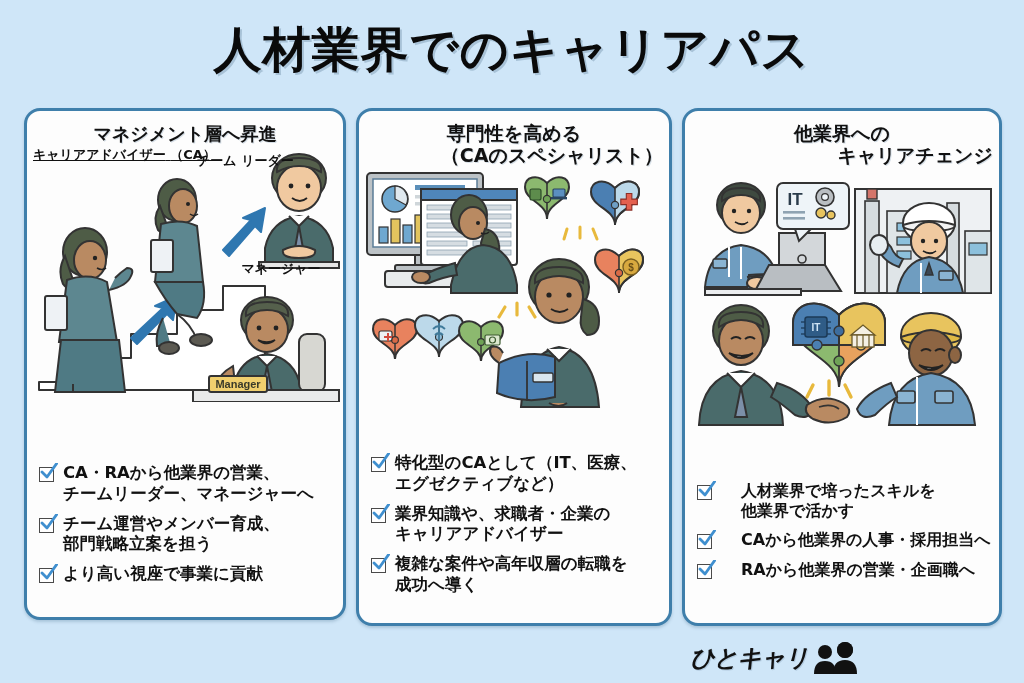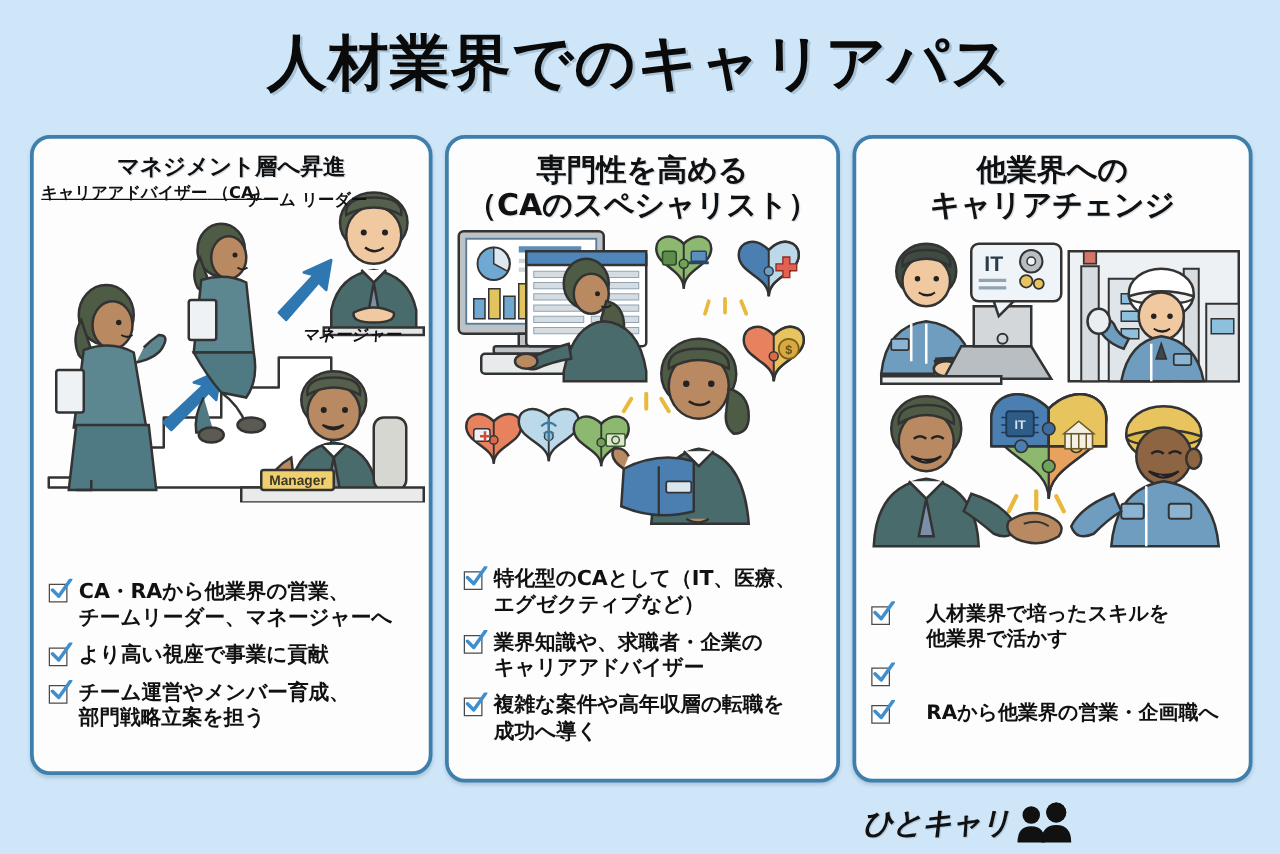--- a/index.html
+++ b/index.html
@@ -36,22 +36,22 @@
   #panel-3{left:682px; top:108px;width:320px;height:518px;}
 
   .panel-title{
     text-align:center;font-weight:bold;color:#111;
     font-size:26px;line-height:1.18;
     margin:12px 6px 0 6px;
     text-shadow:1px 1px 0 rgba(140,165,190,.35);
     white-space:nowrap;
   }
   #panel-1 .panel-title{font-size:18px;margin-top:12px;}
-  #panel-2 .panel-title,#panel-3 .panel-title{font-size:24px;margin-top:11px;}
-  .panel-title .l2{display:block;}
+  #panel-2 .panel-title,#panel-3 .panel-title{font-size:19px;margin-top:11px;}
+  .panel-title .l2{display:block;text-align:right;}
 
   
   .art{position:relative;width:100%;}
   #art-1{height:258px;}
   #art-2{height:245px;}
   #art-3{height:262px;}
   .art svg{position:absolute;left:0;top:0;}
 
   
   .cap{
@@ -174,21 +174,21 @@
       </svg>
 
       <div class="cap" style="left:6px;top:4px;width:150px;text-decoration:underline;">
         <span>キャリアアドバイザー</span>
         <span>（CA）</span>
       </div>
       <div class="cap" style="left:170px;top:10px;width:86px;">
         <span>チーム</span>
         <span>リーダー</span>
       </div>
-      <div class="cap" style="left:194px;top:118px;width:120px;font-style:italic;">
+      <div class="cap" style="left:194px;top:118px;width:120px;">
         <span>マネージャー</span>
       </div>
     </div>
 
     <div class="bullets" id="bul-1">
       <div class="bullet">
         <span class="chk">
           <span class="box"></span>
           <svg class="tick" viewBox="0 0 18 18">
               <path d="M2 9 L7 14 L17 0" stroke="#3f8fcf" stroke-width="2.8" fill="none" stroke-linecap="round" stroke-linejoin="round"></path>
@@ -200,33 +200,33 @@
         </span>
       </div>
       <div class="bullet">
         <span class="chk">
           <span class="box"></span>
           <svg class="tick" viewBox="0 0 18 18">
               <path d="M2 9 L7 14 L17 0" stroke="#3f8fcf" stroke-width="2.8" fill="none" stroke-linecap="round" stroke-linejoin="round"></path>
             </svg>
         </span>
         <span class="btext">
-          <span>より高い視座で事業に貢献</span>
-        </span>
-      </div>
-      <div class="bullet">
-        <span class="chk">
-          <span class="box"></span>
-          <svg class="tick" viewBox="0 0 18 18">
-              <path d="M2 9 L7 14 L17 0" stroke="#3f8fcf" stroke-width="2.8" fill="none" stroke-linecap="round" stroke-linejoin="round"></path>
-            </svg>
-        </span>
-        <span class="btext">
           <span>チーム運営やメンバー育成、</span>
           <span>部門戦略立案を担う</span>
+        </span>
+      </div>
+      <div class="bullet">
+        <span class="chk">
+          <span class="box"></span>
+          <svg class="tick" viewBox="0 0 18 18">
+              <path d="M2 9 L7 14 L17 0" stroke="#3f8fcf" stroke-width="2.8" fill="none" stroke-linecap="round" stroke-linejoin="round"></path>
+            </svg>
+        </span>
+        <span class="btext">
+          <span>より高い視座で事業に貢献</span>
         </span>
       </div>
     </div>
   </div>
 
   <div class="panel" id="panel-2">
     <div class="panel-title">
       <span>専門性を高める</span>
       <span class="l2">（CAのスペシャリスト）</span>
     </div>
@@ -546,20 +546,23 @@
           <span>他業界で活かす</span>
         </span>
       </div>
       <div class="bullet">
         <span class="chk">
           <span class="box"></span>
           <svg class="tick" viewBox="0 0 18 18">
               <path d="M2 9 L7 14 L17 0" stroke="#3f8fcf" stroke-width="2.8" fill="none" stroke-linecap="round" stroke-linejoin="round"></path>
             </svg>
         </span>
+        <span class="btext">
+          <span>CAから他業界の人事・採用担当へ</span>
+        </span>
       </div>
       <div class="bullet">
         <span class="chk">
           <span class="box"></span>
           <svg class="tick" viewBox="0 0 18 18">
               <path d="M2 9 L7 14 L17 0" stroke="#3f8fcf" stroke-width="2.8" fill="none" stroke-linecap="round" stroke-linejoin="round"></path>
             </svg>
         </span>
         <span class="btext">
           <span>RAから他業界の営業・企画職へ</span>

